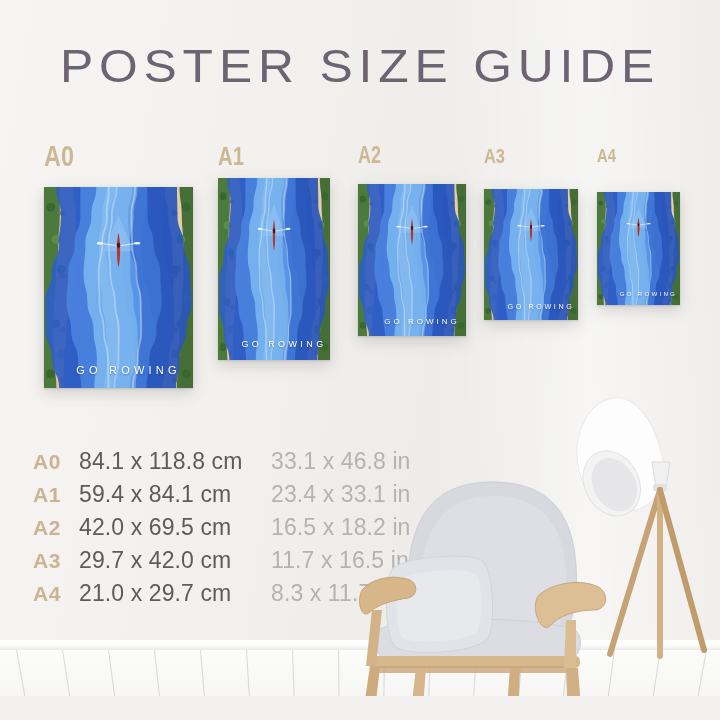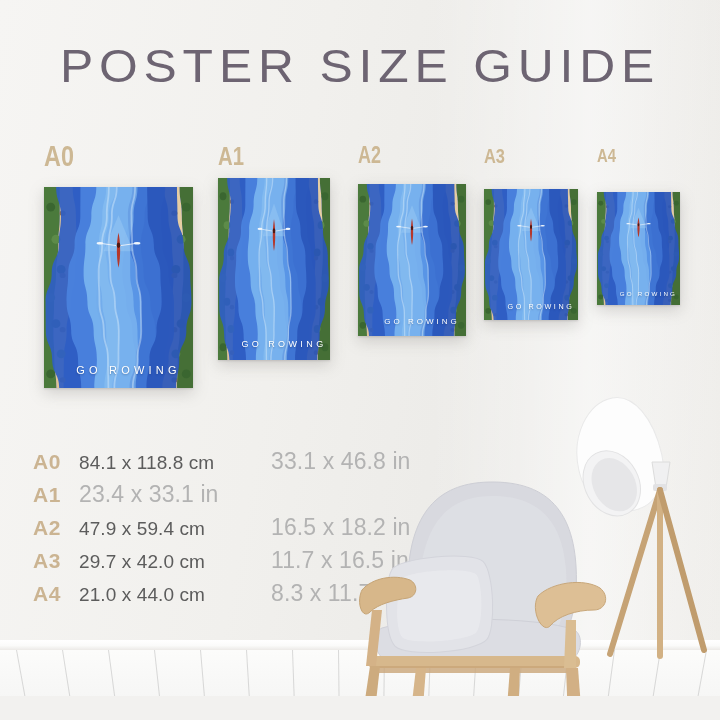--- a/index.html
+++ b/index.html
@@ -45,21 +45,21 @@
   .art{position:absolute;inset:0;overflow:hidden;background:#2e6ccd;}
 
   .gorow{position:absolute;left:0;width:100%;text-align:center;color:#ffffff;
     font-weight:400;font-family:"Liberation Sans", sans-serif;
     text-shadow:0 1px 2px rgba(10,30,70,.35);padding-left:10px;}
 
   
   .table{position:absolute;left:33px;top:448px;}
   .trow{display:flex;align-items:baseline;height:33px;}
   .c-code{width:46px;color:#cbb492;font-weight:700;font-size:21px;letter-spacing:.5px;}
-  .c-cm{width:192px;color:#5c5c5c;font-size:19px;font-weight:300;letter-spacing:.1px;}
+  .c-cm{width:192px;color:#5c5c5c;font-size:23px;font-weight:300;letter-spacing:.1px;}
   .c-in{width:150px;color:#b3b3b3;font-size:23px;font-weight:400;letter-spacing:.1px;}
 
   
   .chair{position:absolute;}
 
   .lamp{position:absolute;}
 </style>
 </head>
 <body>
 
@@ -336,35 +336,36 @@
   </div>
 
   <div class="table">
     <div class="trow">
       <div class="c-code">A0</div>
       <div class="c-cm">84.1 x 118.8 cm</div>
       <div class="c-in">33.1 x 46.8 in</div>
     </div>
     <div class="trow">
       <div class="c-code">A1</div>
+      <div class="c-cm">59.4 x 84.1 cm</div>
       <div class="c-in">23.4 x 33.1 in</div>
     </div>
     <div class="trow">
       <div class="c-code">A2</div>
-      <div class="c-cm">47.9 x 59.4 cm</div>
+      <div class="c-cm">42.0 x 69.5 cm</div>
       <div class="c-in">16.5 x 18.2 in</div>
     </div>
     <div class="trow">
       <div class="c-code">A3</div>
       <div class="c-cm">29.7 x 42.0 cm</div>
       <div class="c-in">11.7 x 16.5 in</div>
     </div>
     <div class="trow">
       <div class="c-code">A4</div>
-      <div class="c-cm">21.0 x 44.0 cm</div>
+      <div class="c-cm">21.0 x 29.7 cm</div>
       <div class="c-in">8.3 x 11.7 in</div>
     </div>
   </div>
 
   <div class="baseboard"></div>
   <div class="floor" id="floor">
       <div class="plank" style="left: 16px; transform: rotate(-10.32deg);"></div>
       <div class="plank" style="left: 62px; transform: rotate(-8.94deg);"></div>
       <div class="plank" style="left: 108px; transform: rotate(-7.56deg);"></div>
       <div class="plank" style="left: 154px; transform: rotate(-6.18deg);"></div>

